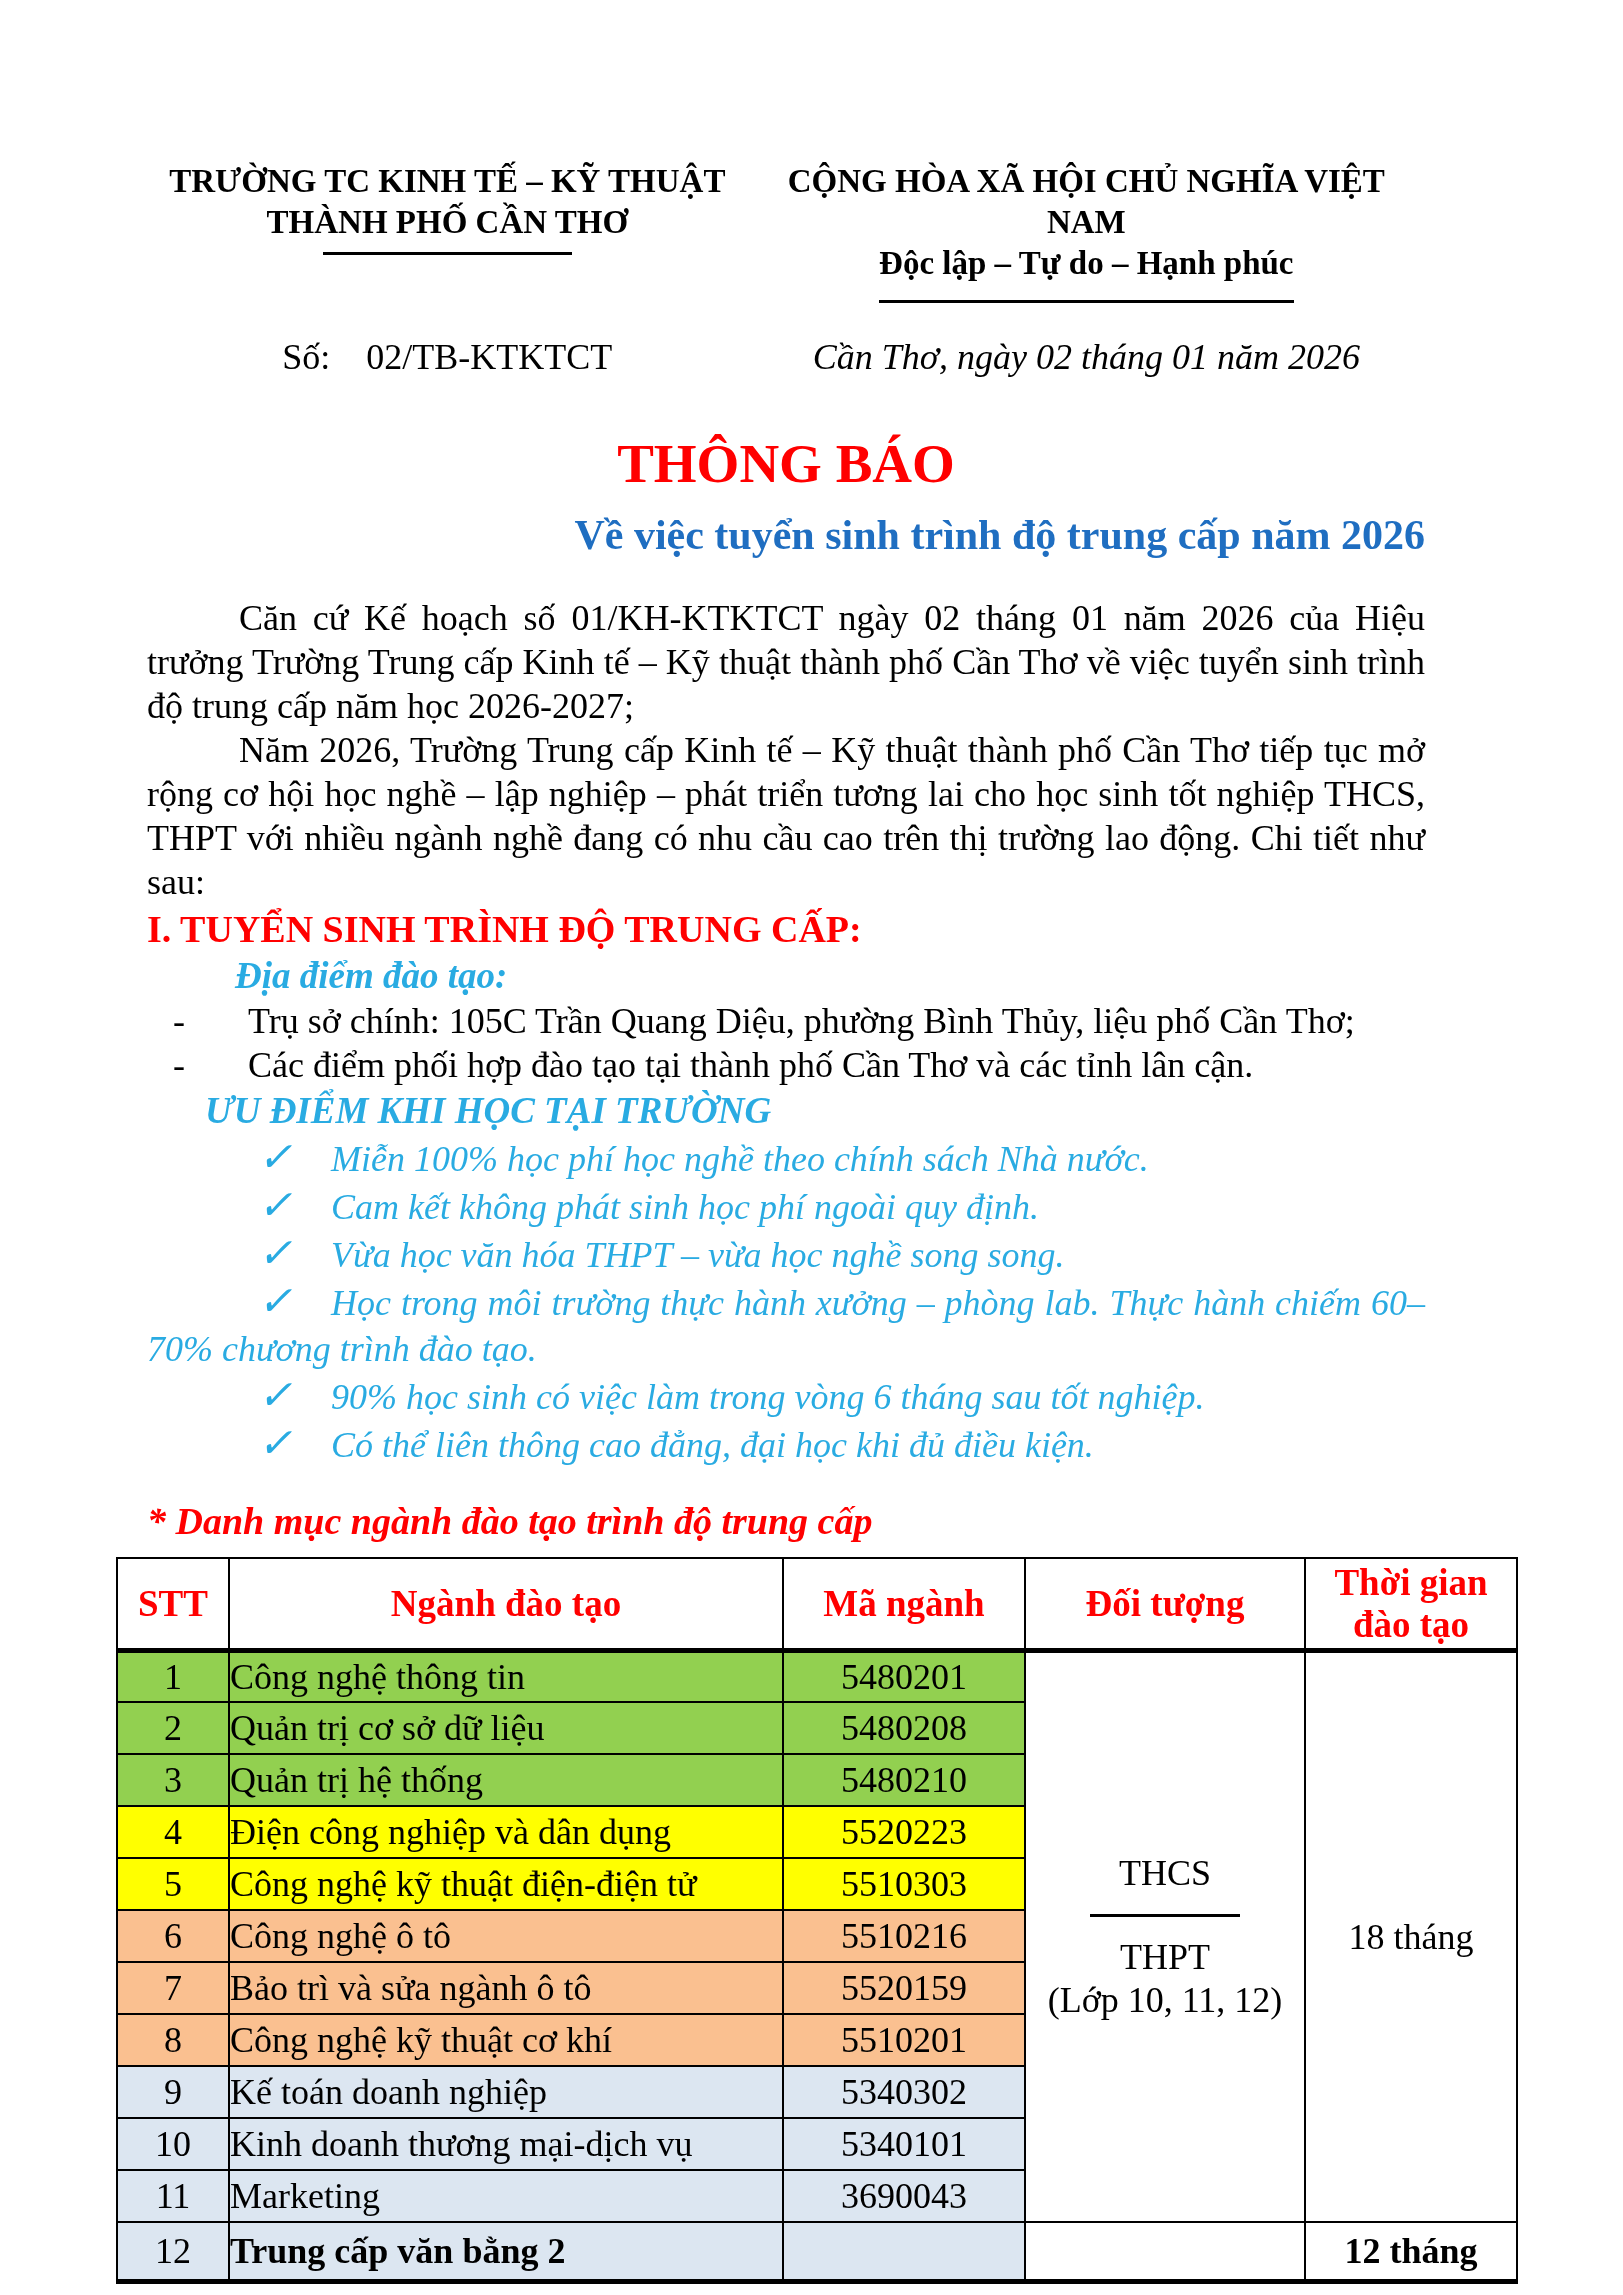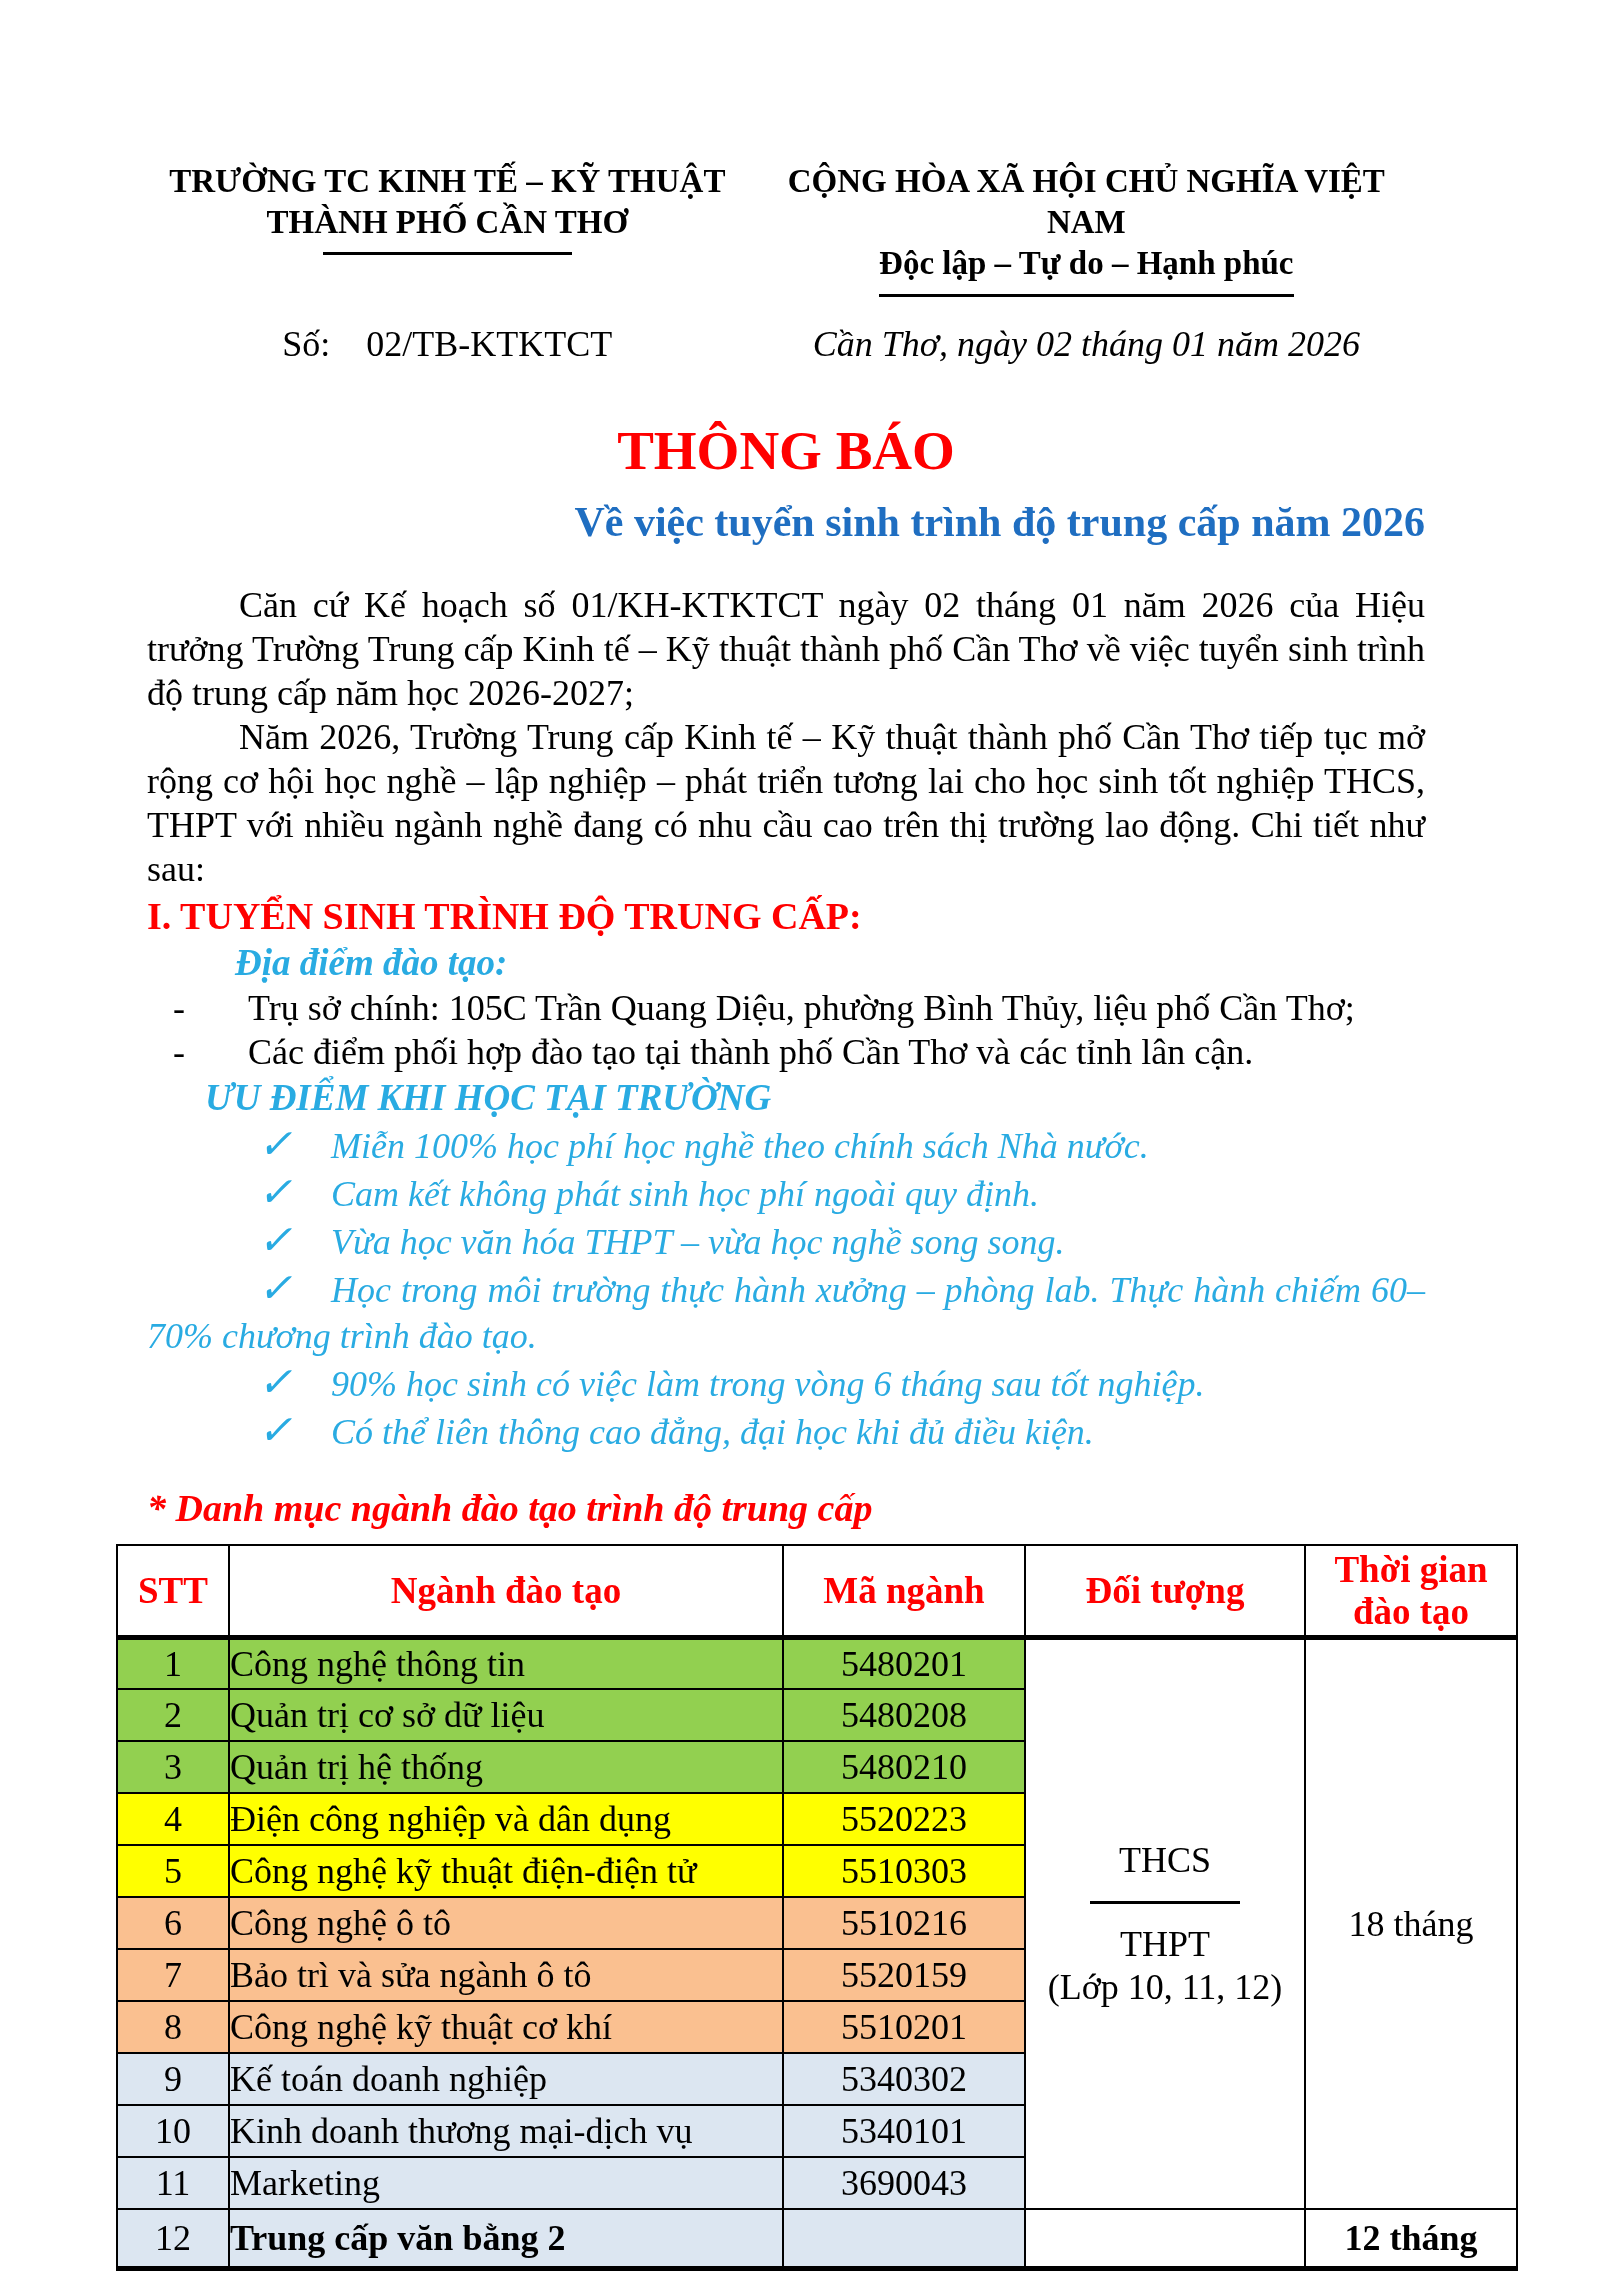--- a/index.html
+++ b/index.html
@@ -20,23 +20,23 @@
   }
   .page{width:1572px;height:2295px;padding:161px 147px 0 147px;}
 
   
   .head-row{display:flex;width:100%;}
   .head-left{width:47%;text-align:center;}
   .head-right{width:53%;text-align:center;}
   .head-line{font-size:33px;font-weight:bold;line-height:41px;}
   .underline-bar{height:3.3px;background:#000;margin:9.2px auto 0 auto;}
   .underline-left{width:249px;}
-  .motto-underline{display:inline-block;border-bottom:3.3px solid #000;padding-bottom:10px;}
-
-  .so-date-row{display:flex;width:100%;margin-top:26px;}
+  .motto-underline{display:inline-block;border-bottom:3.3px solid #000;padding-bottom:16px;}
+
+  .so-date-row{display:flex;width:100%;margin-top:33px;}
   .so-cell{width:47%;text-align:center;font-size:36px;white-space:pre;}
   .date-cell{width:53%;text-align:center;font-size:36px;font-style:italic;}
 
   
   .doc-title{margin-top:58px;text-align:center;font-size:55px;font-weight:bold;color:var(--title-red);line-height:1;}
   .doc-subtitle{margin-top:19.6px;text-align:right;font-size:42px;font-weight:bold;color:var(--subtitle-blue);line-height:1.15;}
 
   
   .body-text{font-size:36px;line-height:44px;}
   p.para{margin:0;text-align:justify;text-indent:92px;}

